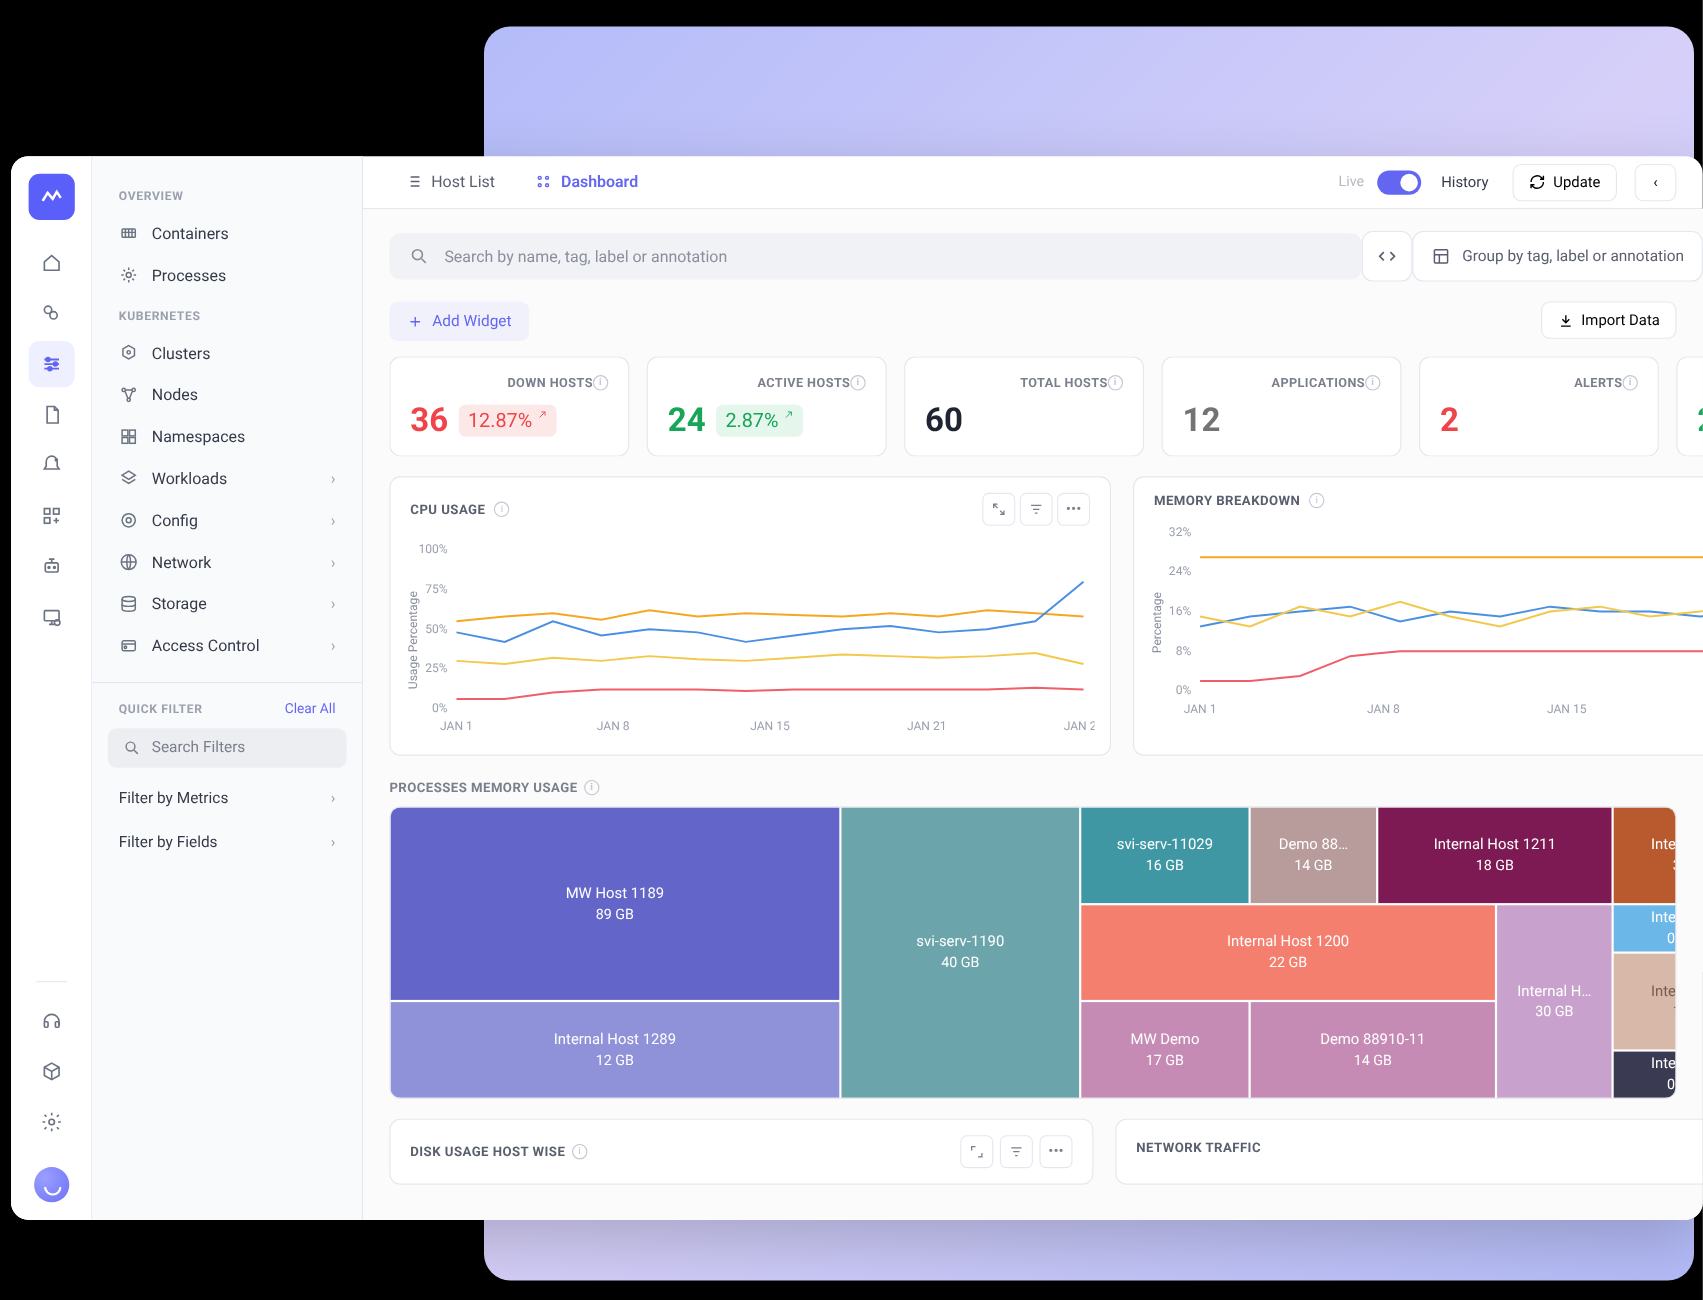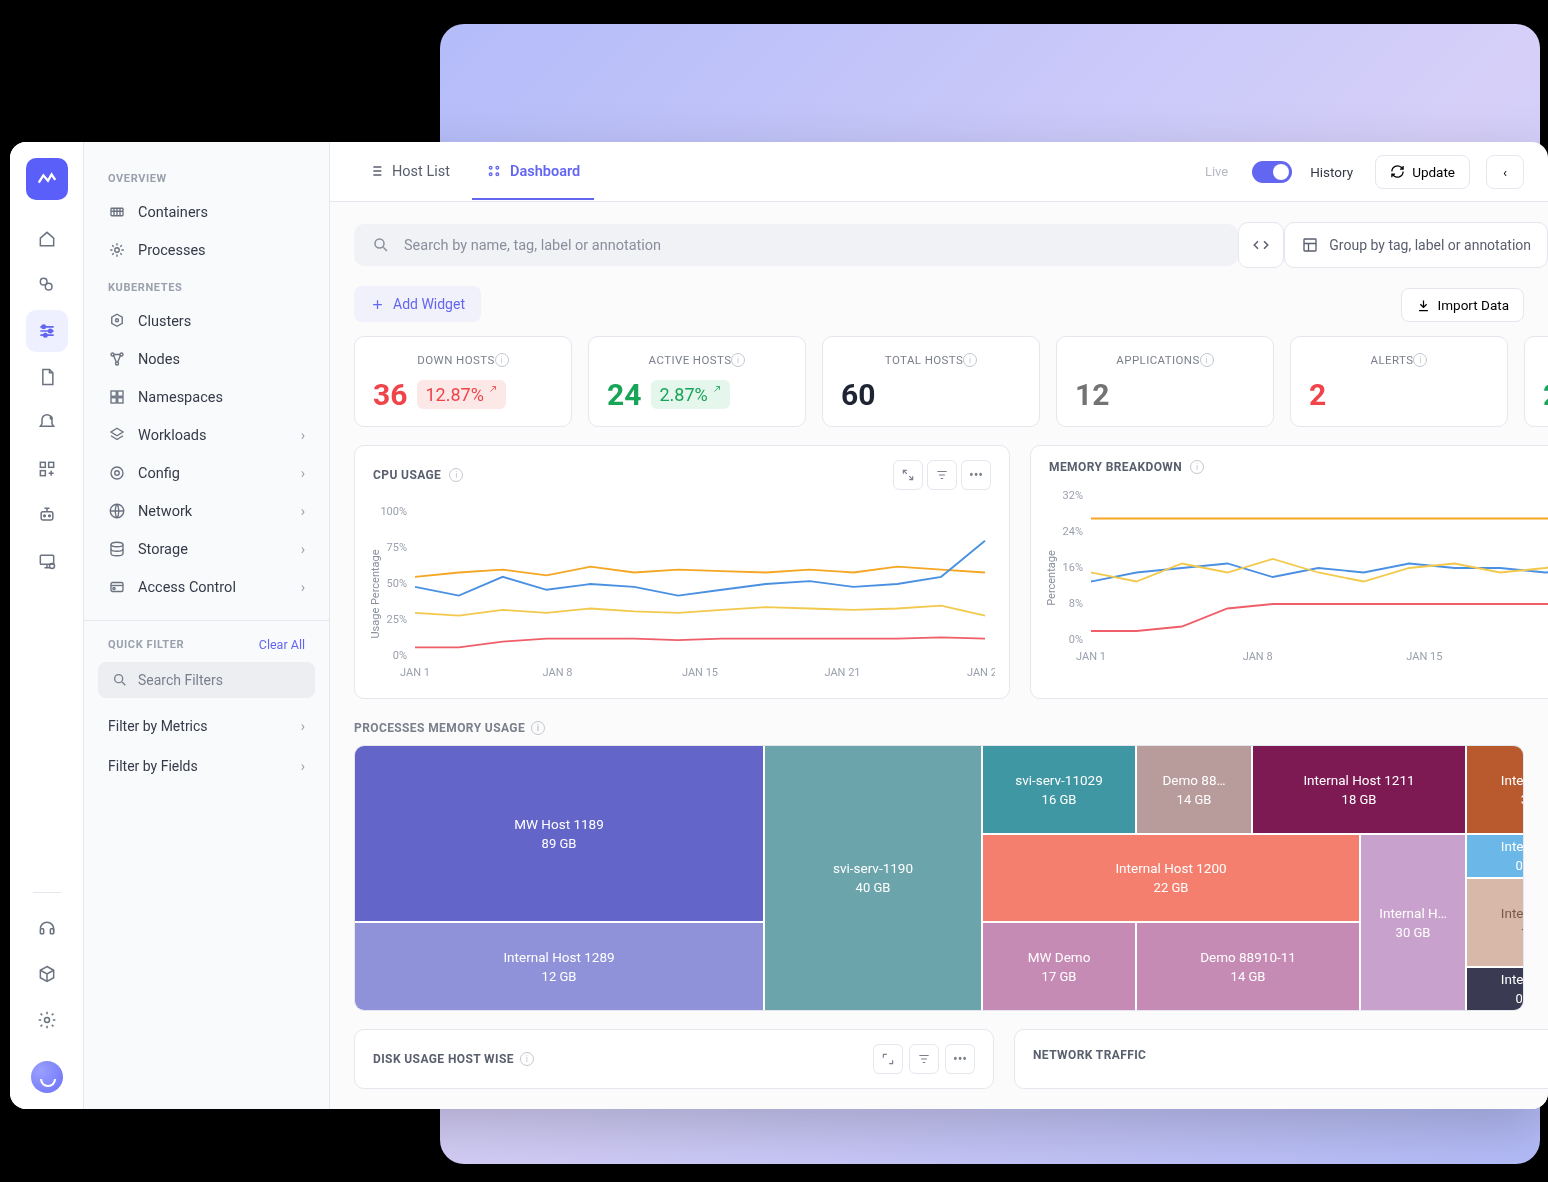--- a/index.html
+++ b/index.html
@@ -36,39 +36,39 @@
   .nav-item.active{background:#edeef2;font-weight:600}
   .nav-item .chev{margin-left:auto;color:#9aa0ad}
   .nav-item svg{width:18px;height:18px;flex-shrink:0;color:#6b7280}
   .quick-header{display:flex;align-items:center;justify-content:space-between;padding:16px 14px 10px}
   .quick-header span:first-child{font-size:11px;font-weight:700;letter-spacing:.6px;color:#9aa0ad}
   .quick-header a{font-size:12.5px;color:var(--indigo);cursor:pointer}
   .filter-input{display:flex;align-items:center;gap:10px;background:#eceef2;border-radius:8px;padding:10px 14px;margin:0 4px 8px;color:#7a7f8c;font-size:14px}
   .filter-row{display:flex;align-items:center;justify-content:space-between;padding:12px 14px;font-size:14px;color:#353a49;cursor:pointer}
   
   .main{flex:1;display:flex;flex-direction:column;overflow:hidden}
-  .topbar{height:60px;border-bottom:1px solid var(--border);display:flex;align-items:center;padding:0 24px;gap:8px}
+  .topbar{height:48px;border-bottom:1px solid var(--border);display:flex;align-items:center;padding:0 24px;gap:8px}
   .tab{display:flex;align-items:center;gap:8px;padding:18px 14px;font-size:14.5px;color:#5a5f6e;cursor:pointer;border-bottom:2px solid transparent;margin-bottom:-1px}
   .tab.active{color:var(--indigo);border-bottom-color:var(--indigo);font-weight:600}
   .top-spacer{flex:1}
-  .live-label{font-size:13px;color:#b6b9c4;margin-right:16px}
+  .live-label{font-size:13px;color:#b6b9c4;margin-right:4px}
   .toggle{width:40px;height:22px;border-radius:11px;background:var(--indigo);position:relative;cursor:pointer}
   .toggle::after{content:"";position:absolute;width:16px;height:16px;border-radius:50%;background:#fff;top:3px;right:3px}
   .history-label{font-size:13.5px;color:#353a49;margin:0 14px 0 10px}
   .btn{display:flex;align-items:center;gap:7px;border:1px solid var(--border);border-radius:8px;padding:8px 14px;font-size:13.5px;background:#fff;cursor:pointer}
   .content{flex:1;overflow:auto;padding:20px 0 20px 24px;background:#fbfbfc}
   .row1{display:flex;align-items:center}
   .search{flex:1;display:flex;align-items:center;gap:14px;background:#f1f2f5;border-radius:10px;padding:12px 18px;color:#8a8f9e;font-size:14.5px}
   .icon-btn{width:46px;height:46px;border:1px solid var(--border);border-radius:10px;display:flex;align-items:center;justify-content:center;background:#fff;cursor:pointer;color:#5a5f6e}
   .group-btn{display:flex;align-items:center;gap:10px;border:1px solid var(--border);border-radius:10px;padding:0 16px;height:46px;background:#fff;color:#5a5f6e;font-size:14px}
-  .row2{display:flex;align-items:flex-end;margin:18px 0 14px}
+  .row2{display:flex;align-items:flex-start;margin:18px 0 14px}
   .add-widget{display:flex;align-items:center;gap:8px;background:#f1f1fb;color:var(--indigo);border-radius:8px;padding:10px 16px;font-size:14px;cursor:pointer}
   .stats{display:flex;gap:16px;overflow:hidden}
   .stat-card{min-width:218px;flex:0 0 218px;border:1px solid var(--border);border-radius:10px;background:#fff;padding:16px 18px 14px}
-  .stat-head{display:flex;align-items:center;justify-content:center;font-size:11.5px;font-weight:400;letter-spacing:.4px;color:#7a7f8c}
+  .stat-head{display:flex;align-items:center;justify-content:flex-end;font-size:11.5px;font-weight:700;letter-spacing:.4px;color:#7a7f8c}
   .stat-val{display:flex;align-items:center;gap:10px;margin-top:10px}
   .big{font-size:30px;font-weight:700}
   .badge{font-size:18px;padding:4px 8px;border-radius:6px;display:flex;gap:4px}
   .badge.red{background:var(--red-soft);color:var(--red)}
   .badge.green{background:var(--green-soft);color:var(--green)}
   .charts{display:flex;gap:20px;margin-top:18px}
   .chart-panel{border:1px solid var(--border);border-radius:10px;background:#fff;flex:1;min-width:640px}
   .chart-panel.wide{flex:0 0 656px}
   .chart-head{display:flex;align-items:center;padding:14px 18px;gap:8px}
   .chart-title{font-size:12px;font-weight:700;letter-spacing:.4px;color:#5a5f6e}

